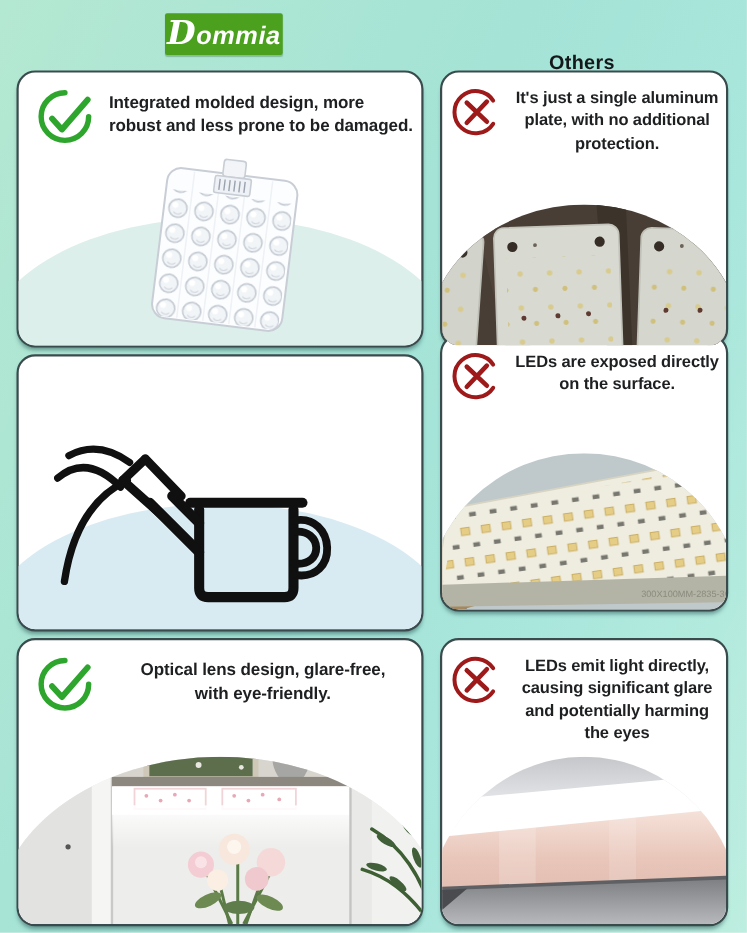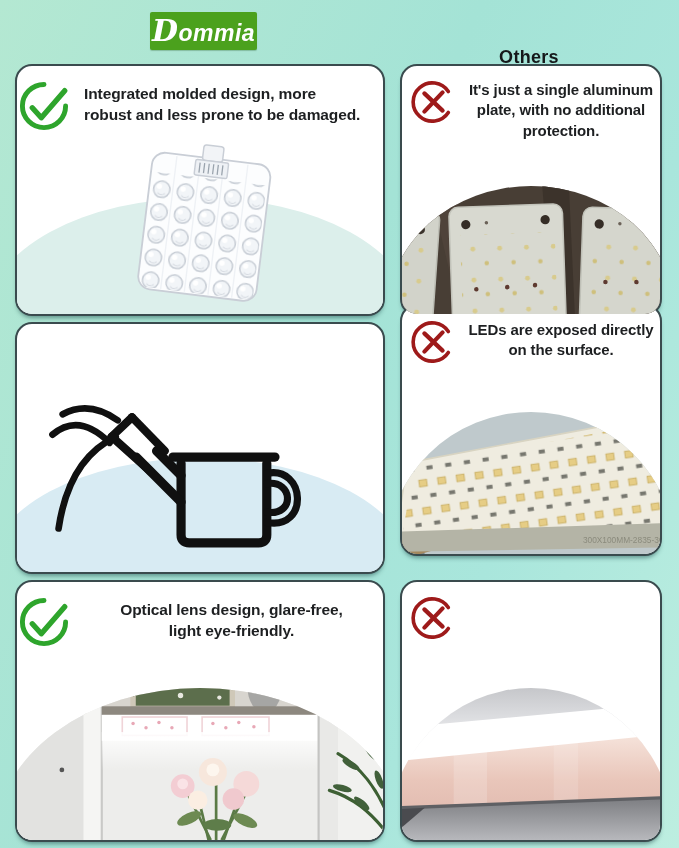--- a/index.html
+++ b/index.html
@@ -25,21 +25,21 @@
     position:absolute;background:#ffffff;border:2px solid #3a4b4e;border-radius:17px;
     overflow:hidden;box-shadow:0 4px 4px -2px rgba(25,70,70,.5);
   }
   #card-l1{left:15px;top:64px;width:366px;height:248px;}
   #card-r1{left:400px;top:64px;width:258px;height:248px;}
   #card-l2{left:15px;top:322px;width:366px;height:248px;}
   #card-r2{left:400px;top:304px;width:258px;height:248px;}
   #card-l3{left:15px;top:580px;width:366px;height:258px;}
   #card-r3{left:400px;top:580px;width:258px;height:258px;}
   .card-head{position:relative;z-index:3;display:flex;align-items:flex-start;}
-  .left .card-head{padding:13px 4px 0 0;gap:13px;}
+  .left .card-head{padding:13px 4px 0 15px;gap:13px;}
   .right .card-head{padding:11px 6px 0 8px;gap:12px;}
   .check-badge{flex:0 0 auto;width:54px;height:54px;}
   .cross-badge{flex:0 0 auto;width:46px;height:46px;margin-top:2px;}
   .card-text{
     flex:1;font-weight:bold;color:#1d1f21;white-space:pre;
     font-size:15.5px;line-height:1.36;letter-spacing:-.1px;padding-top:4px;
   }
   .left .card-text{text-align:left;}
   .centered .card-text{text-align:center;}
   .right .card-text{font-size:15px;padding-top:3px;}
@@ -202,21 +202,21 @@
     </div>
   </div>
 
   <div class="card left centered" id="card-l3">
     <div class="card-head">
       <svg class="check-badge" viewBox="0 0 60 60">
         <path d="M30 6 A24 24 0 1 0 54 30" fill="none" stroke="#2ea52c" stroke-width="5.5" stroke-linecap="round"></path>
         <path d="M17 32 L27 43 L53 13" fill="none" stroke="#2ea52c" stroke-width="6" stroke-linecap="round" stroke-linejoin="round"></path>
       </svg>
       <div class="card-text">Optical lens design, glare-free,
-light eye-friendly.</div>
+with eye-friendly.</div>
     </div>
     <div class="dome" id="dome-l3">
       <svg viewBox="0 0 380 160" preserveAspectRatio="xMidYMax slice">
         <defs>
           <linearGradient id="glowgrad" x1="0" y1="0" x2="0" y2="1">
             <stop offset="0" stop-color="#ffffff" stop-opacity=".95"></stop>
             <stop offset="1" stop-color="#ffffff" stop-opacity="0"></stop>
           </linearGradient>
         </defs>
         <rect width="380" height="160" fill="#ededeb"></rect>
@@ -286,20 +286,24 @@
       </svg>
     </div>
   </div>
 
   <div class="card right centered" id="card-r3">
     <div class="card-head">
       <svg class="cross-badge" viewBox="0 0 48 48">
         <path d="M40 13 A20 20 0 1 0 40 35" fill="none" stroke="#9e1a1a" stroke-width="3.8" stroke-linecap="round"></path>
         <path d="M15 15 L34 33 M34 14 L15 34" fill="none" stroke="#9e1a1a" stroke-width="4.4" stroke-linecap="round"></path>
       </svg>
+      <div class="card-text">LEDs emit light directly,
+causing significant glare
+and potentially harming
+the eyes</div>
     </div>
     <div class="dome" id="dome-r3">
       <svg viewBox="0 0 260 160" preserveAspectRatio="xMidYMax slice">
         <defs>
           <linearGradient id="sky" x1="0" y1="0" x2="0" y2="1">
             <stop offset="0" stop-color="#b2b3b7"></stop>
               <stop offset=".55" stop-color="#dcdde0"></stop>
               <stop offset="1" stop-color="#ffffff"></stop>
           </linearGradient>
           <linearGradient id="pg" x1="0" y1="0" x2="0" y2="1">

